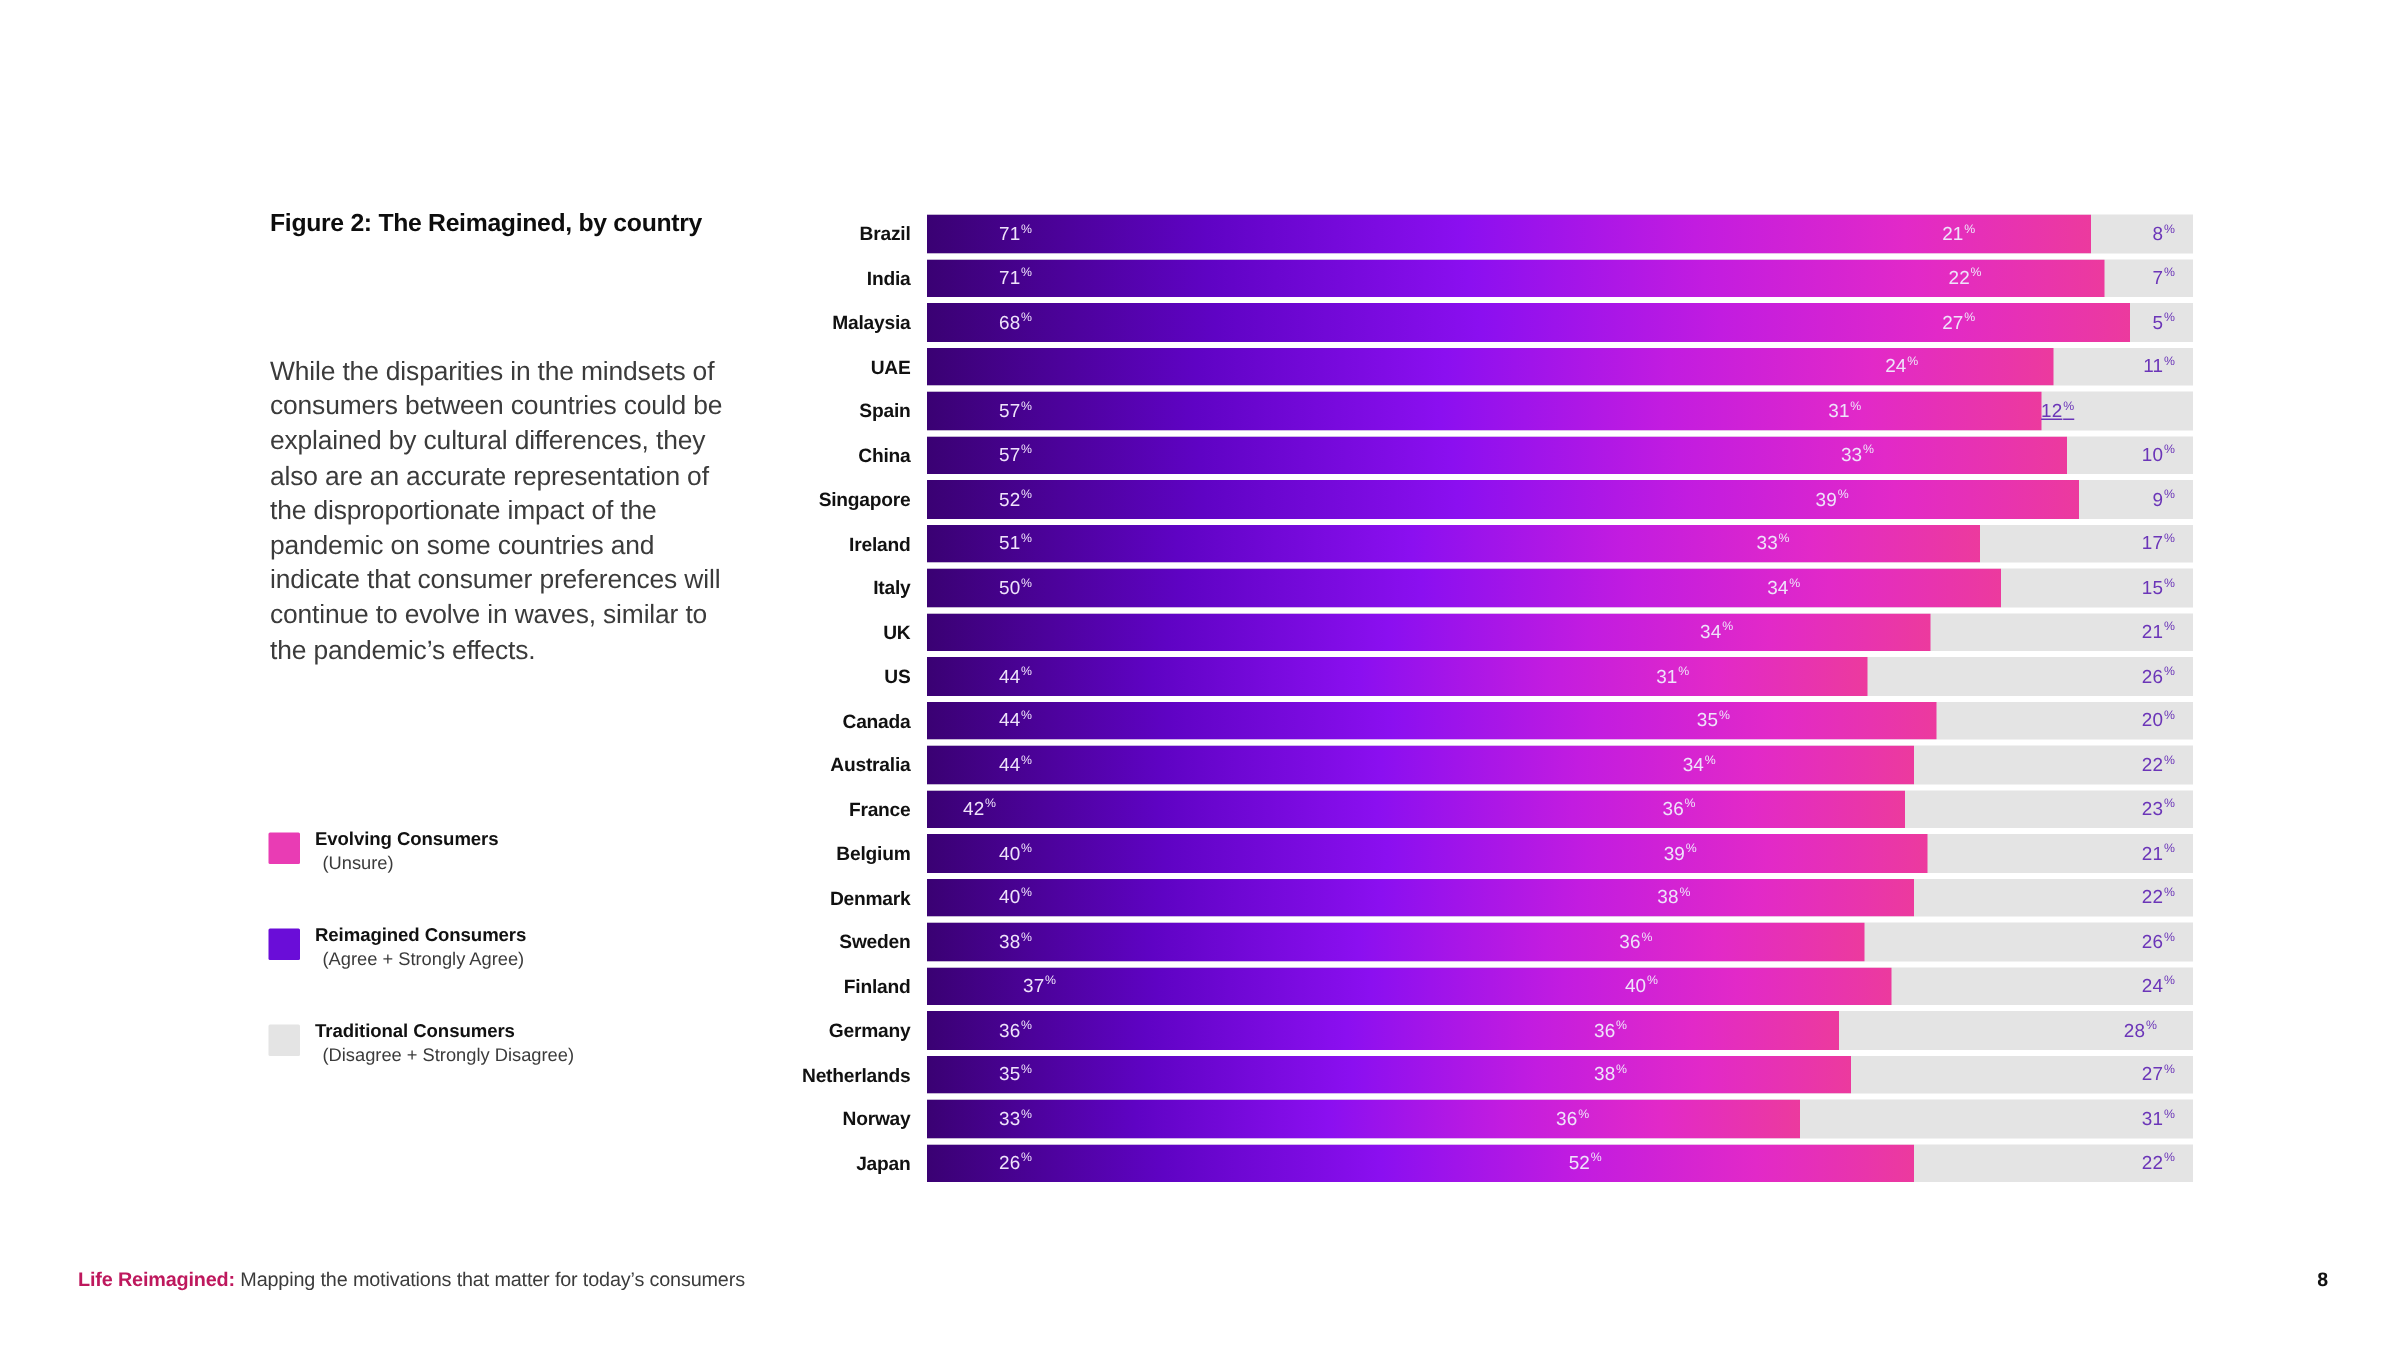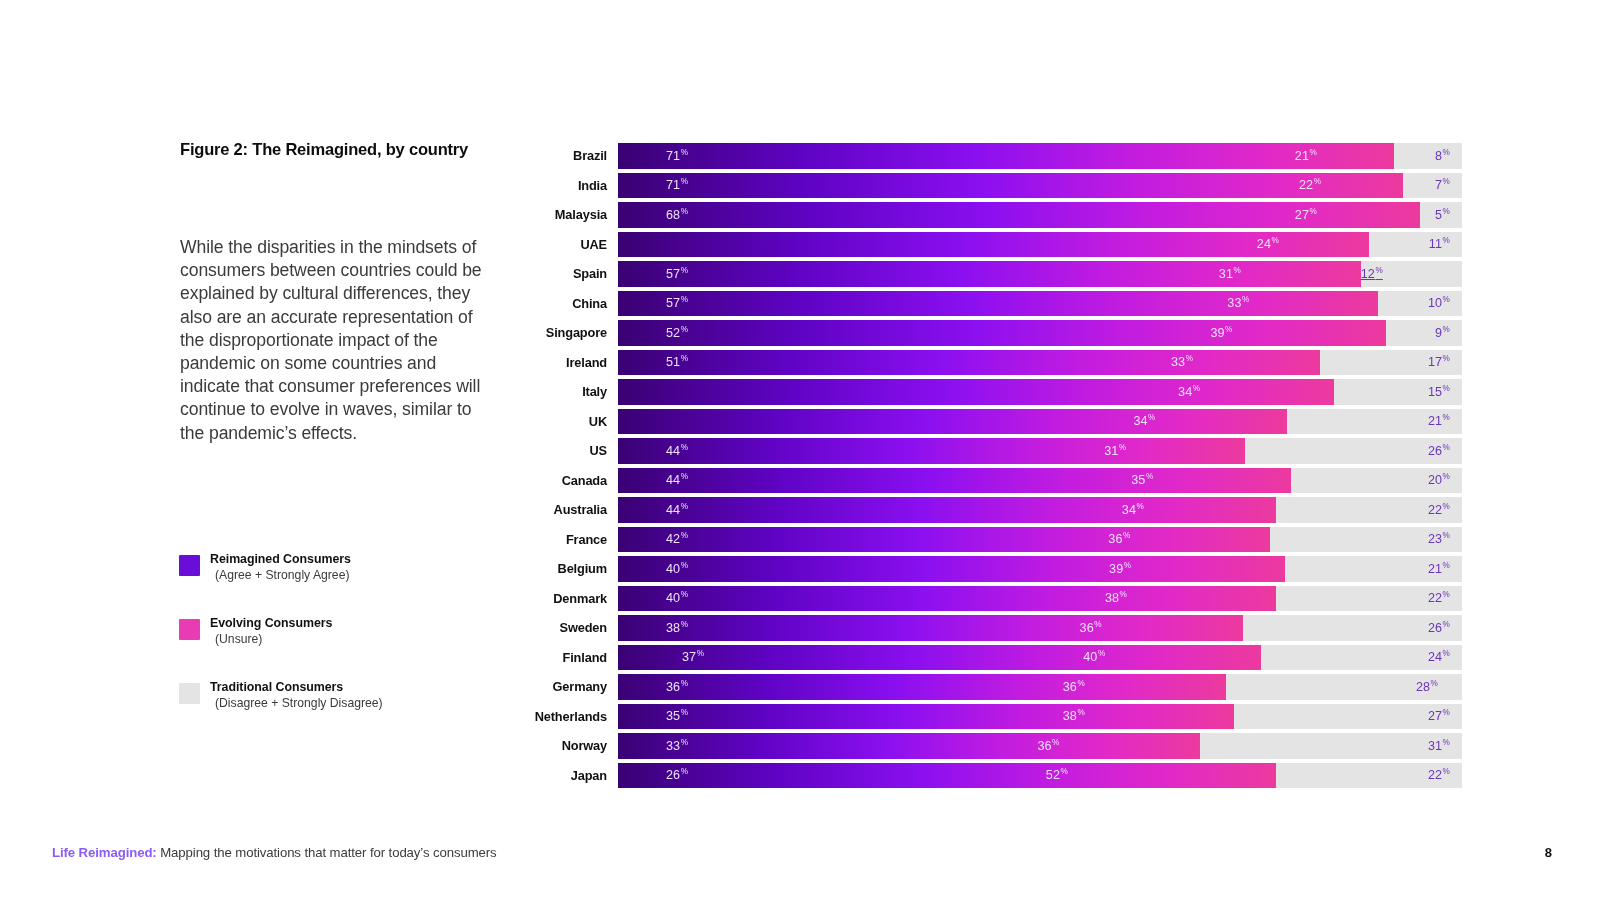--- a/index.html
+++ b/index.html
@@ -141,21 +141,21 @@
   }
 
   
   .footer{
     position:absolute;
     left:52px; bottom:40px;
     font-size:13.2px;
     color:#3b3b3b;
     letter-spacing:-0.1px;
   }
-  .footer b{color:#8b5cf6;font-weight:700;}
+  .footer b{color:#be185d;font-weight:700;}
   .page-num{
     position:absolute;
     right:48px; bottom:40px;
     font-size:13px;
     font-weight:700;
     color:#111;
   }
 </style>
 </head>
 <body>
@@ -163,28 +163,28 @@
 <div class="page">
 
   <div class="left-col">
     <h1 class="fig-title">Figure 2: The Reimagined, by country</h1>
   </div>
 
   <div class="intro-para">While the disparities in the mindsets of consumers between countries could be explained by cultural differences, they also are an accurate representation of the disproportionate impact of the pandemic on some countries and indicate that consumer preferences will continue to evolve in waves, similar to the pandemic’s effects.</div>
 
   <div class="legend" id="legend">
       <div class="legend-item">
+        <span class="swatch" style="background: rgb(233, 60, 180);"></span>
+        <span class="legend-title">Evolving Consumers</span>
+        <span class="legend-sub">(Unsure)</span>
+      </div>
+      <div class="legend-item">
         <span class="swatch" style="background: rgb(106, 13, 216);"></span>
         <span class="legend-title">Reimagined  Consumers</span>
         <span class="legend-sub">(Agree + Strongly Agree)</span>
-      </div>
-      <div class="legend-item">
-        <span class="swatch" style="background: rgb(233, 60, 180);"></span>
-        <span class="legend-title">Evolving Consumers</span>
-        <span class="legend-sub">(Unsure)</span>
       </div>
       <div class="legend-item">
         <span class="swatch" style="background: rgb(228, 228, 228);"></span>
         <span class="legend-title">Traditional Consumers</span>
         <span class="legend-sub">(Disagree + Strongly Disagree)</span>
       </div>
     </div>
 
 
   <div class="chart" id="chart">
@@ -302,20 +302,23 @@
           </div>
           <div class="seg-label on-gray" style="left: 83.1683%; right: 0px; width: auto; justify-content: flex-end; padding-right: 12px;">
             <span>17<sup>%</sup></span>
           </div>
         </div>
       </div>
       <div class="row">
         <div class="cat-label">Italy</div>
         <div class="track">
           <div class="colorrun" style="width: 84.8485%;"></div>
+          <div class="seg-label on-color" style="left: 0%; width: 50.5051%; justify-content: flex-start; padding-left: 48px;">
+            <span>50<sup>%</sup></span>
+          </div>
           <div class="seg-label on-color" style="left: 50.5051%; width: 34.3434%;">
             <span>34<sup>%</sup></span>
           </div>
           <div class="seg-label on-gray" style="left: 84.8485%; right: 0px; width: auto; justify-content: flex-end; padding-right: 12px;">
             <span>15<sup>%</sup></span>
           </div>
         </div>
       </div>
       <div class="row">
         <div class="cat-label">UK</div>
@@ -371,21 +374,21 @@
           </div>
           <div class="seg-label on-gray" style="left: 78%; right: 0px; width: auto; justify-content: flex-end; padding-right: 12px;">
             <span>22<sup>%</sup></span>
           </div>
         </div>
       </div>
       <div class="row">
         <div class="cat-label">France</div>
         <div class="track">
           <div class="colorrun" style="width: 77.2277%;"></div>
-          <div class="seg-label on-color" style="left: 0%; width: 41.5842%; justify-content: flex-start; padding-left: 48px;">
+          <div class="seg-label on-color" style="left: 0%; width: 41.5842%; justify-content: flex-start; padding-left: 24px;">
             <span>42<sup>%</sup></span>
           </div>
           <div class="seg-label on-color" style="left: 41.5842%; width: 35.6436%;">
             <span>36<sup>%</sup></span>
           </div>
           <div class="seg-label on-gray" style="left: 77.2277%; right: 0px; width: auto; justify-content: flex-end; padding-right: 12px;">
             <span>23<sup>%</sup></span>
           </div>
         </div>
       </div>

